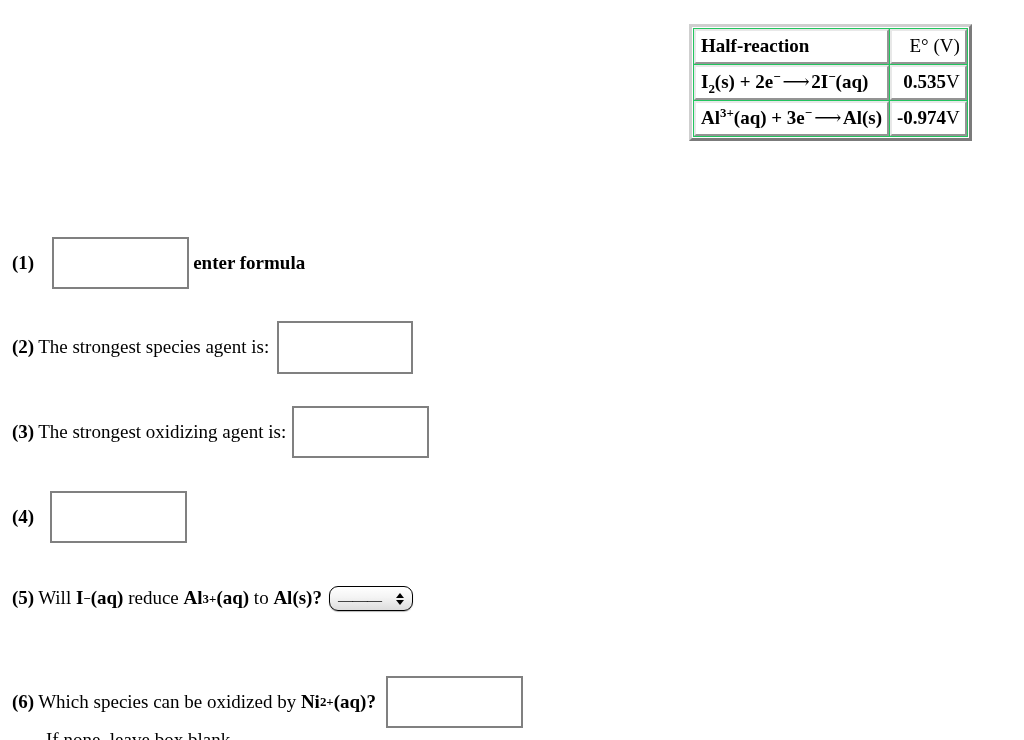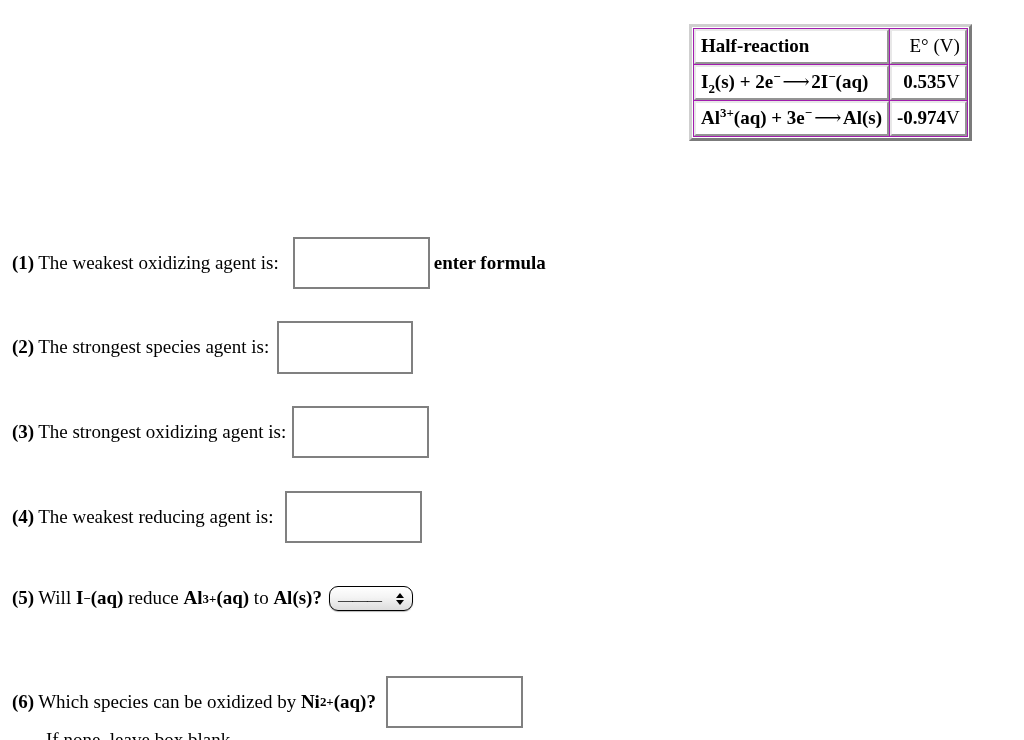--- a/index.html
+++ b/index.html
@@ -21,21 +21,21 @@
     position: absolute;
     left: 689px;
     top: 24px;
     border: 3px outset #cfcfcf;
     background: #ffffff;
     padding: 1px;
   }
   table.halfrx {
     border-collapse: separate;
     border-spacing: 1px;
-    background: #a21caf;
+    background: #22c55e;
   }
   table.halfrx td {
     border: 2px outset #e8e8e8;
     background: #ffffff;
     padding: 2px 5px 3px 5px;
     font-size: 19px;
     line-height: 1.12;
     white-space: nowrap;
     vertical-align: middle;
     height: 26px;
@@ -166,21 +166,20 @@
       <td class="col-rx"><span class="b">Al</span><sup class="b">3+</sup><span class="b">(aq)</span><span class="rg">&nbsp;</span><span class="rg">+ 3e</span><sup class="rg">−</sup><span class="arrow">⟶</span><span class="b">Al</span><span class="b">(s)</span></td>
       <td class="col-e"><span class="volt-num">-0.974</span><span class="volt-unit">V</span></td>
     </tr>
   </tbody>
     </table>
 </div>
 
 <div class="q" style="left:12px; top:237px;">
   <span class="row">
     <span class="qnum">(1)</span>
-    <span class="qtext">The weakest oxidizing agent is:</span>
     <input class="tbox" type="text" style="width: 137px; height: 52px; margin-left: 14px;" value="">
     <span class="hint" style="margin-left:4px;">enter formula</span>
   </span>
 </div>
 
 <div class="q" style="left:12px; top:321px;">
   <span class="row">
     <span class="qnum">(2)</span>
     <span class="qtext">The strongest species agent is:</span>
     <input class="tbox" type="text" style="width: 136px; height: 53px; margin-left: 8px;" value="">
@@ -191,21 +190,20 @@
   <span class="row">
     <span class="qnum">(3)</span>
     <span class="qtext">The strongest oxidizing agent is:</span>
     <input class="tbox" type="text" style="width: 137px; height: 52px; margin-left: 6px;" value="">
   </span>
 </div>
 
 <div class="q" style="left:12px; top:491px;">
   <span class="row">
     <span class="qnum">(4)</span>
-    <span class="qtext">The weakest reducing agent is:</span>
     <input class="tbox" type="text" style="width: 137px; height: 52px; margin-left: 12px;" value="">
   </span>
 </div>
 
 <div class="q" style="left:12px; top:586px;">
   <span class="row">
     <span class="qnum">(5)</span>
     <span class="qtext">Will</span>
     <span>&nbsp;</span>
     <span class="b">I</span>

